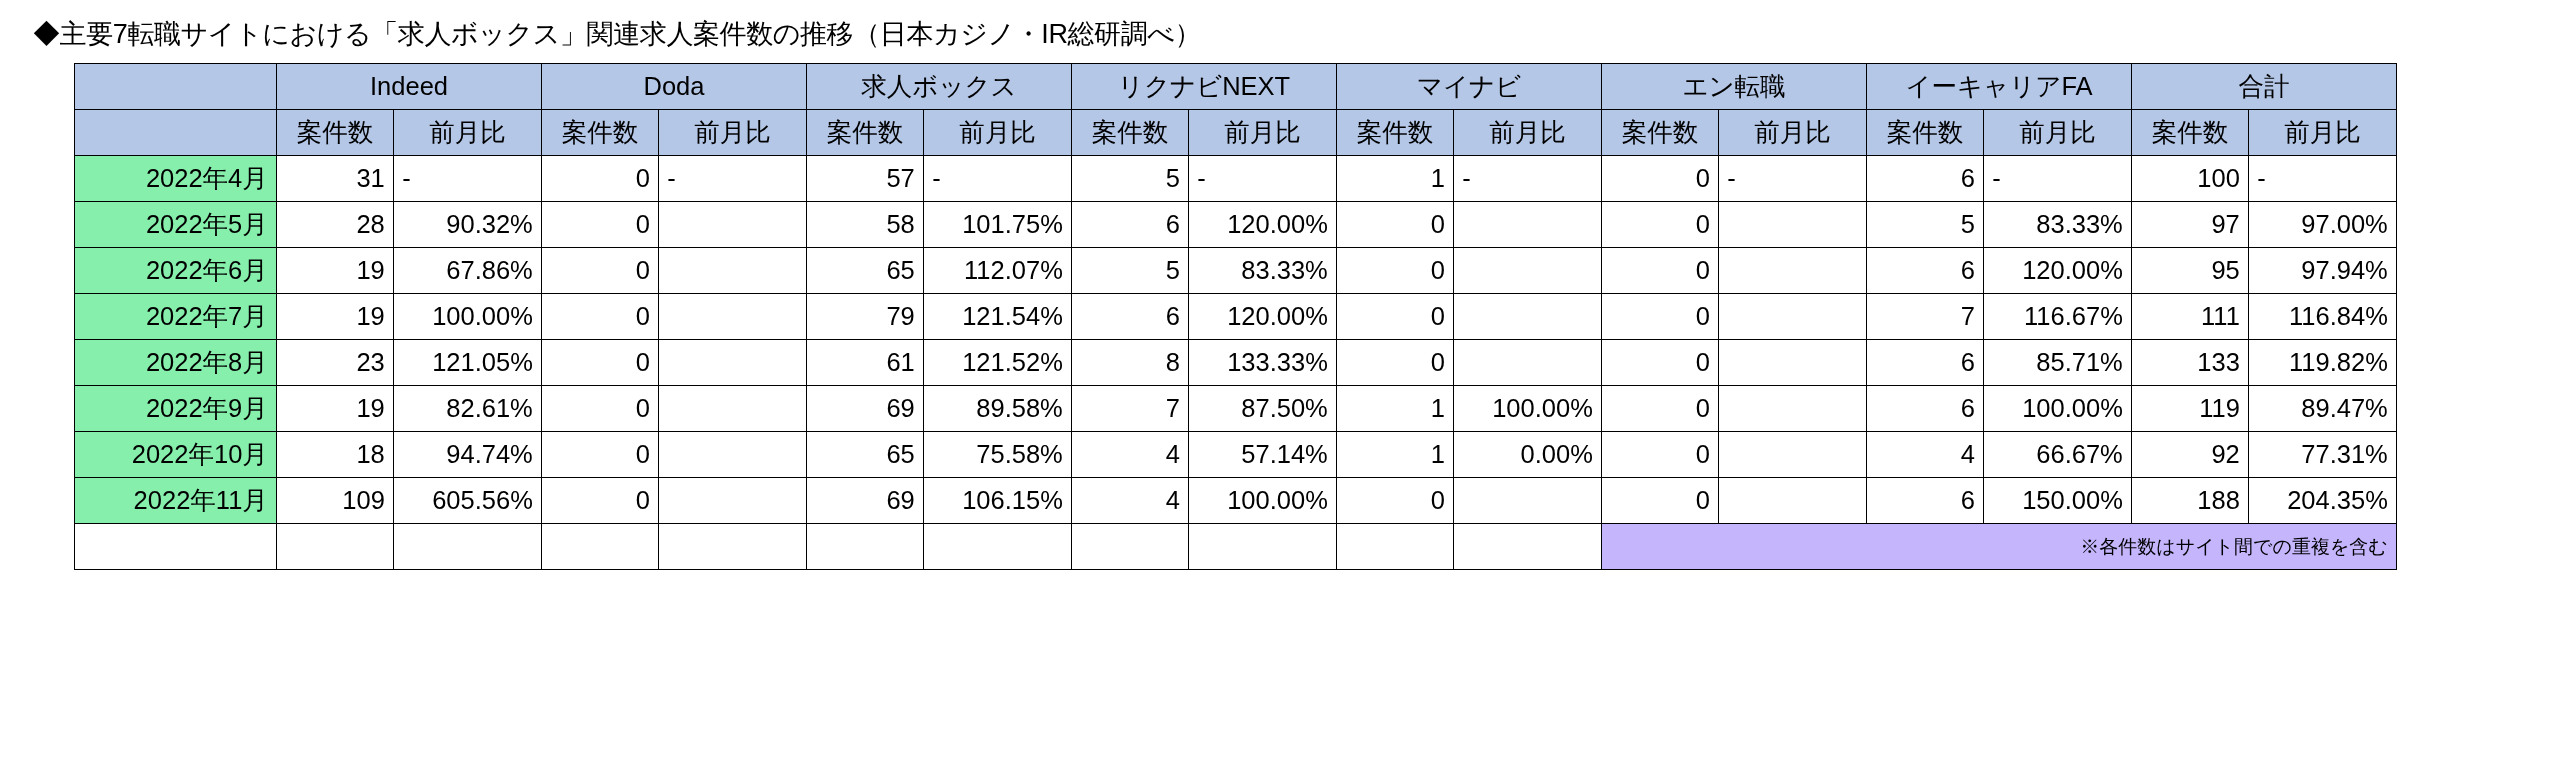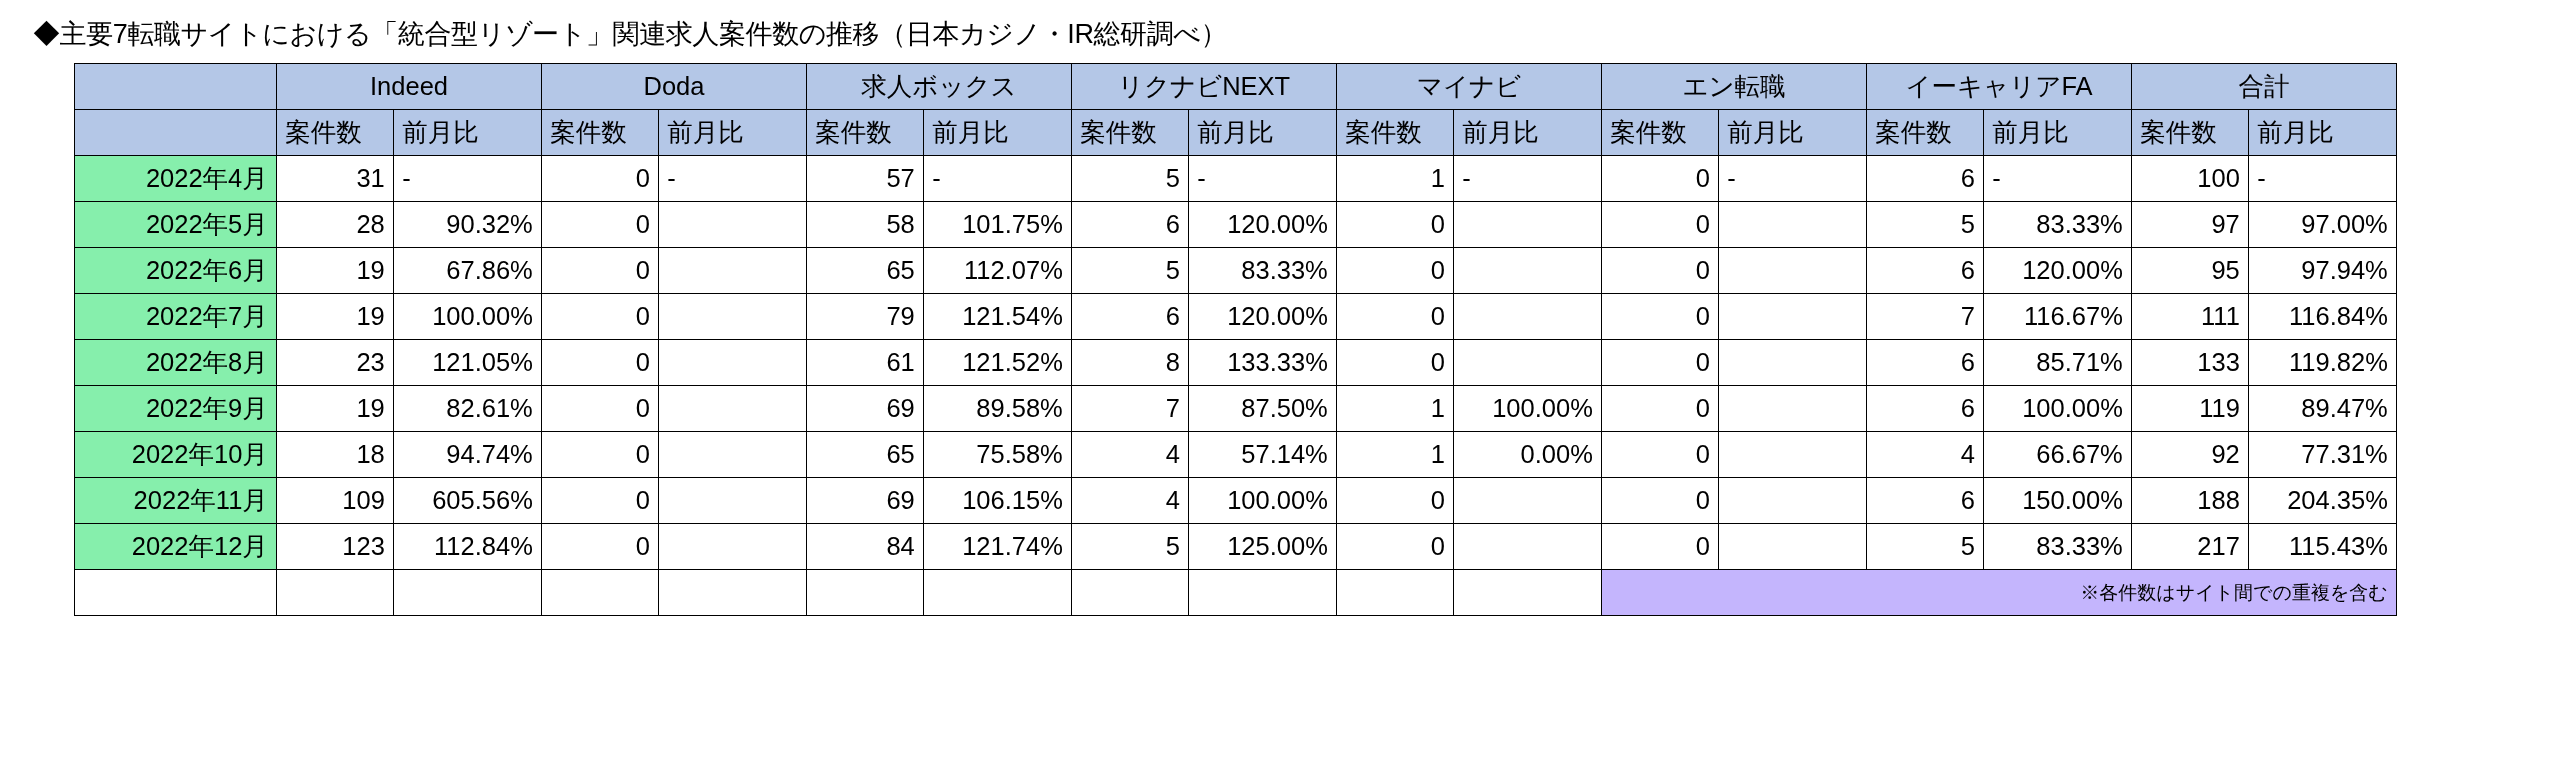--- a/index.html
+++ b/index.html
@@ -44,21 +44,21 @@
     overflow: hidden;
     font-weight: 400;
     vertical-align: middle;
   }
   td.hdr {
     background: #b4c7e7;
     text-align: center;
   }
   td.hdr2 {
     background: #b4c7e7;
-    text-align: left;
+    text-align: center;
   }
   td.monthcell {
     text-align: right;
     padding-right: 13px;
     background: #86efac;
   }
   td.num {
     text-align: right;
     padding-right: 10px;
     background: #ffffff;
@@ -90,21 +90,21 @@
   
   col.c-month { width: 202px; }
   col.c-num   { width: 117px; }
   col.c-pct   { width: 148px; }
 </style>
 </head>
 <body>
 
 <div class="page">
 
-  <div class="title">◆主要7転職サイトにおける「統合型リゾート」関連求人案件数の推移（日本カジノ・IR総研調べ）</div>
+  <div class="title">◆主要7転職サイトにおける「求人ボックス」関連求人案件数の推移（日本カジノ・IR総研調べ）</div>
 
   <table class="grid">
     <colgroup>
       <col class="c-month">
       <col class="c-num">
         <col class="c-pct">
       <col class="c-num">
         <col class="c-pct">
       <col class="c-num">
         <col class="c-pct">
@@ -312,39 +312,20 @@
         <td class="num">0</td>
         <td class="pct"></td>
         <td class="num">0</td>
         <td class="pct"></td>
         <td class="num">6</td>
         <td class="pct">150.00%</td>
         <td class="num">188</td>
         <td class="pct">204.35%</td>
       </tr>
 
-      <tr>
-        <td class="monthcell">2022年12月</td>
-        <td class="num">123</td>
-        <td class="pct">112.84%</td>
-        <td class="num">0</td>
-        <td class="pct"></td>
-        <td class="num">84</td>
-        <td class="pct">121.74%</td>
-        <td class="num">5</td>
-        <td class="pct">125.00%</td>
-        <td class="num">0</td>
-        <td class="pct"></td>
-        <td class="num">0</td>
-        <td class="pct"></td>
-        <td class="num">5</td>
-        <td class="pct">83.33%</td>
-        <td class="num">217</td>
-        <td class="pct">115.43%</td>
-      </tr>
 
       <tr class="noterow">
         <td class="noteleft"></td>
         <td class="noteleft"></td>
         <td class="noteleft"></td>
         <td class="noteleft"></td>
         <td class="noteleft"></td>
         <td class="noteleft"></td>
         <td class="noteleft"></td>
         <td class="noteleft"></td>

